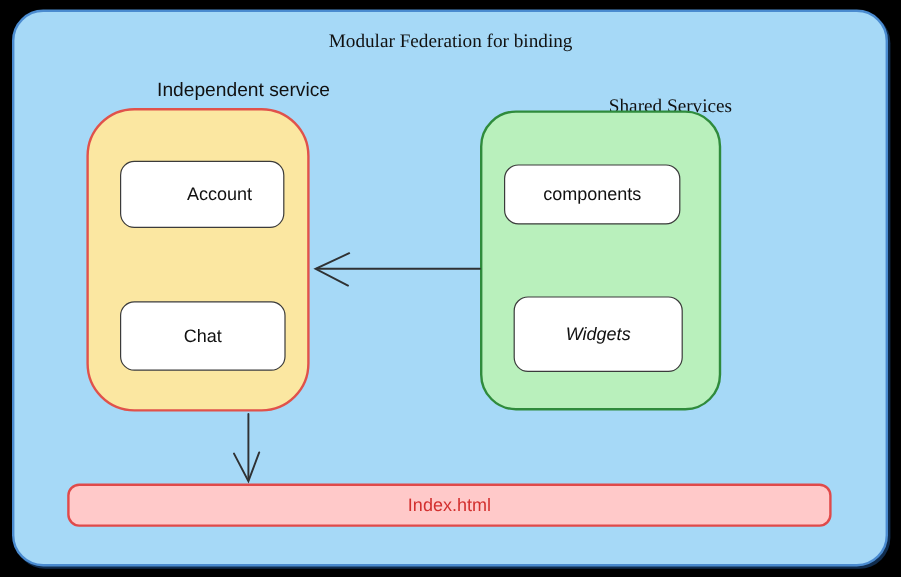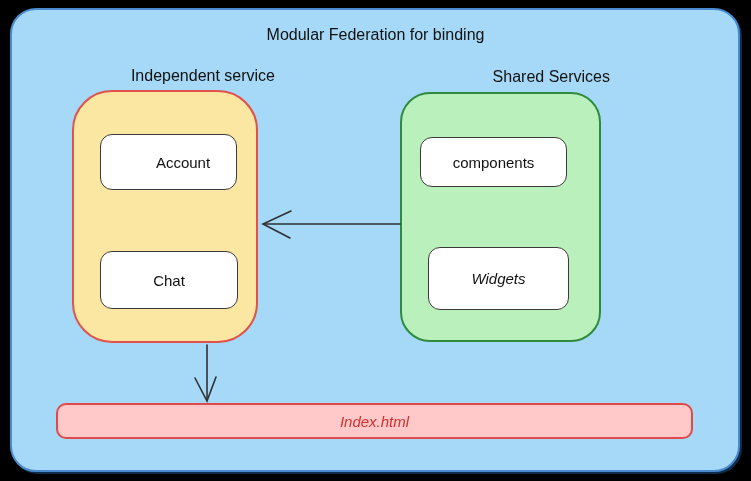--- a/index.html
+++ b/index.html
@@ -18,30 +18,30 @@
     box-sizing: border-box;
     background: #A6D9F7;
     border: 2px solid #4A8BD0;
     border-radius: 26px;
     box-shadow: 2px 2px 0 rgba(30, 80, 140, 0.55);
   }
 
   .diagram-title {
     position: absolute; left: 0; top: 26px; width: 751px;
     text-align: center;
-    font-size: 16px; color: #111;
+    font-size: 16px; color: #111; font-family: Liberation Serif, serif;
   }
 
   .group-label {
     position: absolute; width: 220px;
     text-align: right;
     font-size: 16px; color: #111;
   }
   .label-independent { left: 55px;  top: 67px; }
-  .label-shared     { left: 390px; top: 68px; }
+  .label-shared     { left: 390px; top: 80px; font-family: Liberation Serif, serif; }
 
   .group {
     position: absolute; box-sizing: border-box;
   }
   .group-yellow {
     left: 72px; top: 90px; width: 186px; height: 253px;
     background: #FBE7A1;
     border: 2px solid #E0524B;
     border-radius: 40px;
   }
@@ -66,21 +66,21 @@
   .node-widgets    { left: 428px; top: 247px; width: 141px; height: 63px; font-style: italic; }
 
   .footer-bar {
     position: absolute; left: 56px; top: 403px;
     width: 637px; height: 36px;
     box-sizing: border-box;
     background: #FFC9C9;
     border: 2px solid #E04A4A;
     border-radius: 10px;
     display: flex; align-items: center; justify-content: center;
-    font-size: 15px; color: #D3302F; font-style: italic;
+    font-size: 15px; color: #D3302F;
   }
 
   svg.arrow-layer {
     position: absolute; left: 0; top: 0;
     width: 751px; height: 481px;
     pointer-events: none;
   }
   svg.arrow-layer .stroke {
     stroke: #2f3133; stroke-width: 1.6; fill: none;
     stroke-linecap: round;

